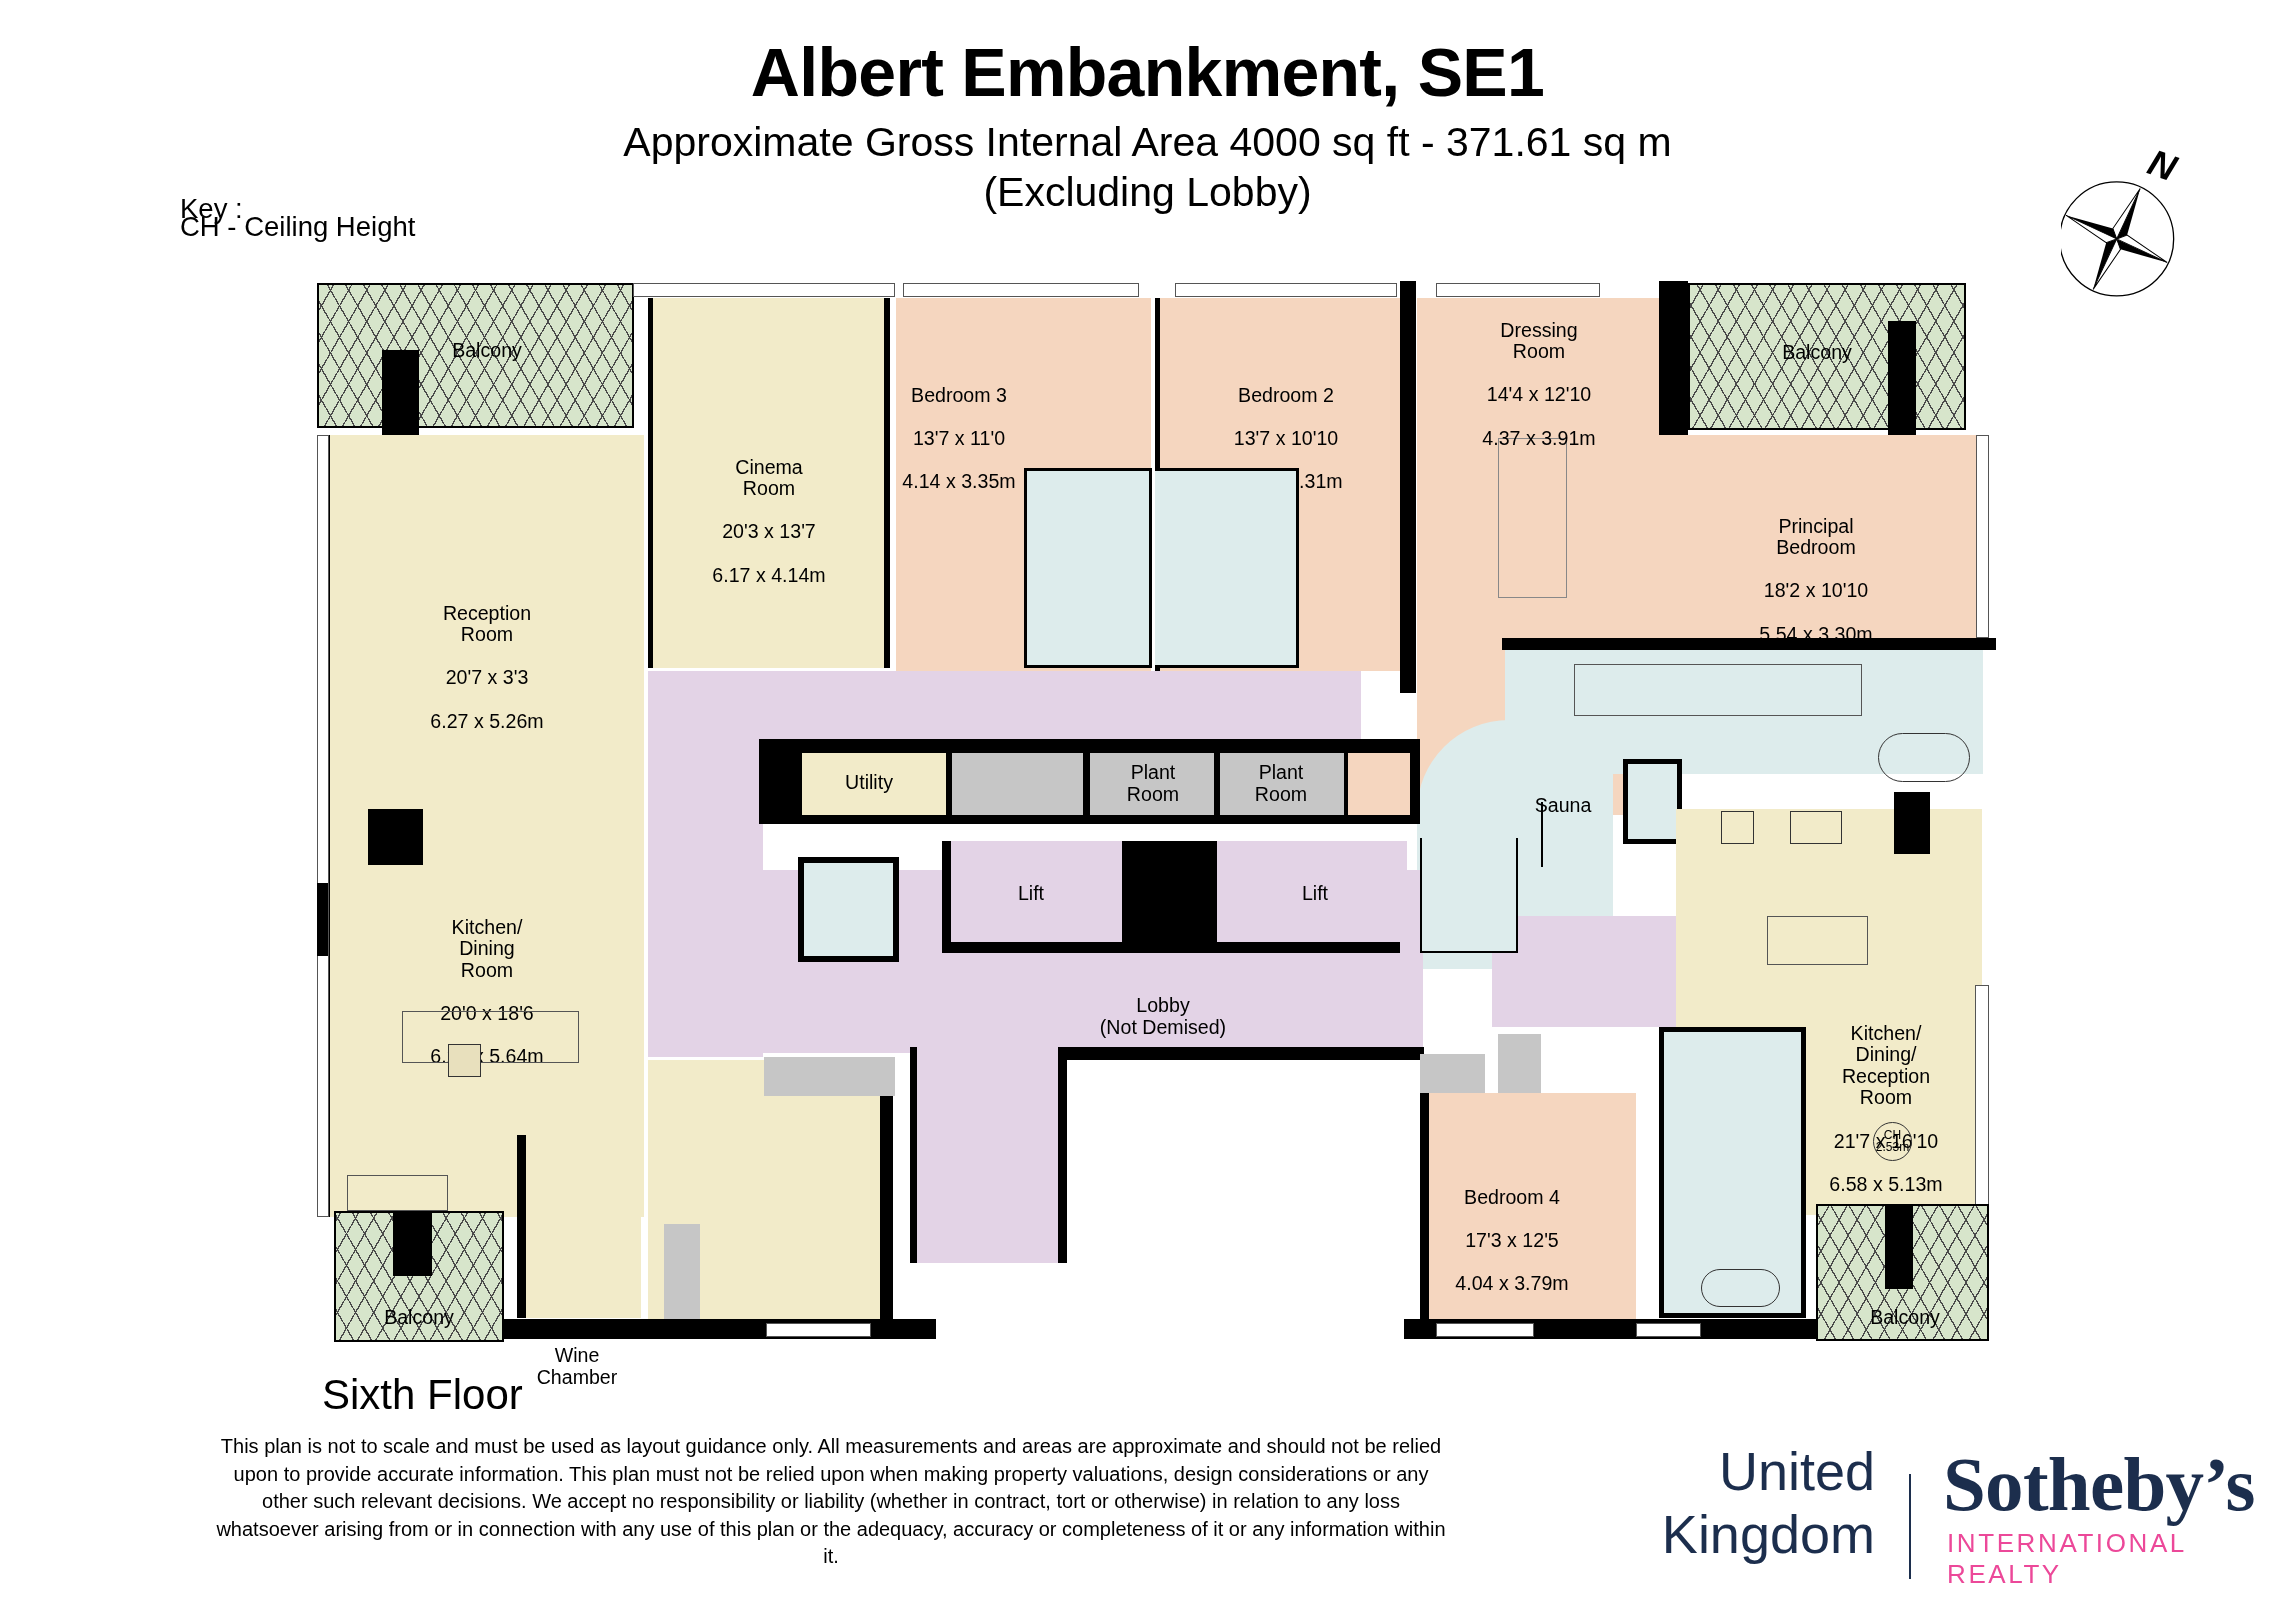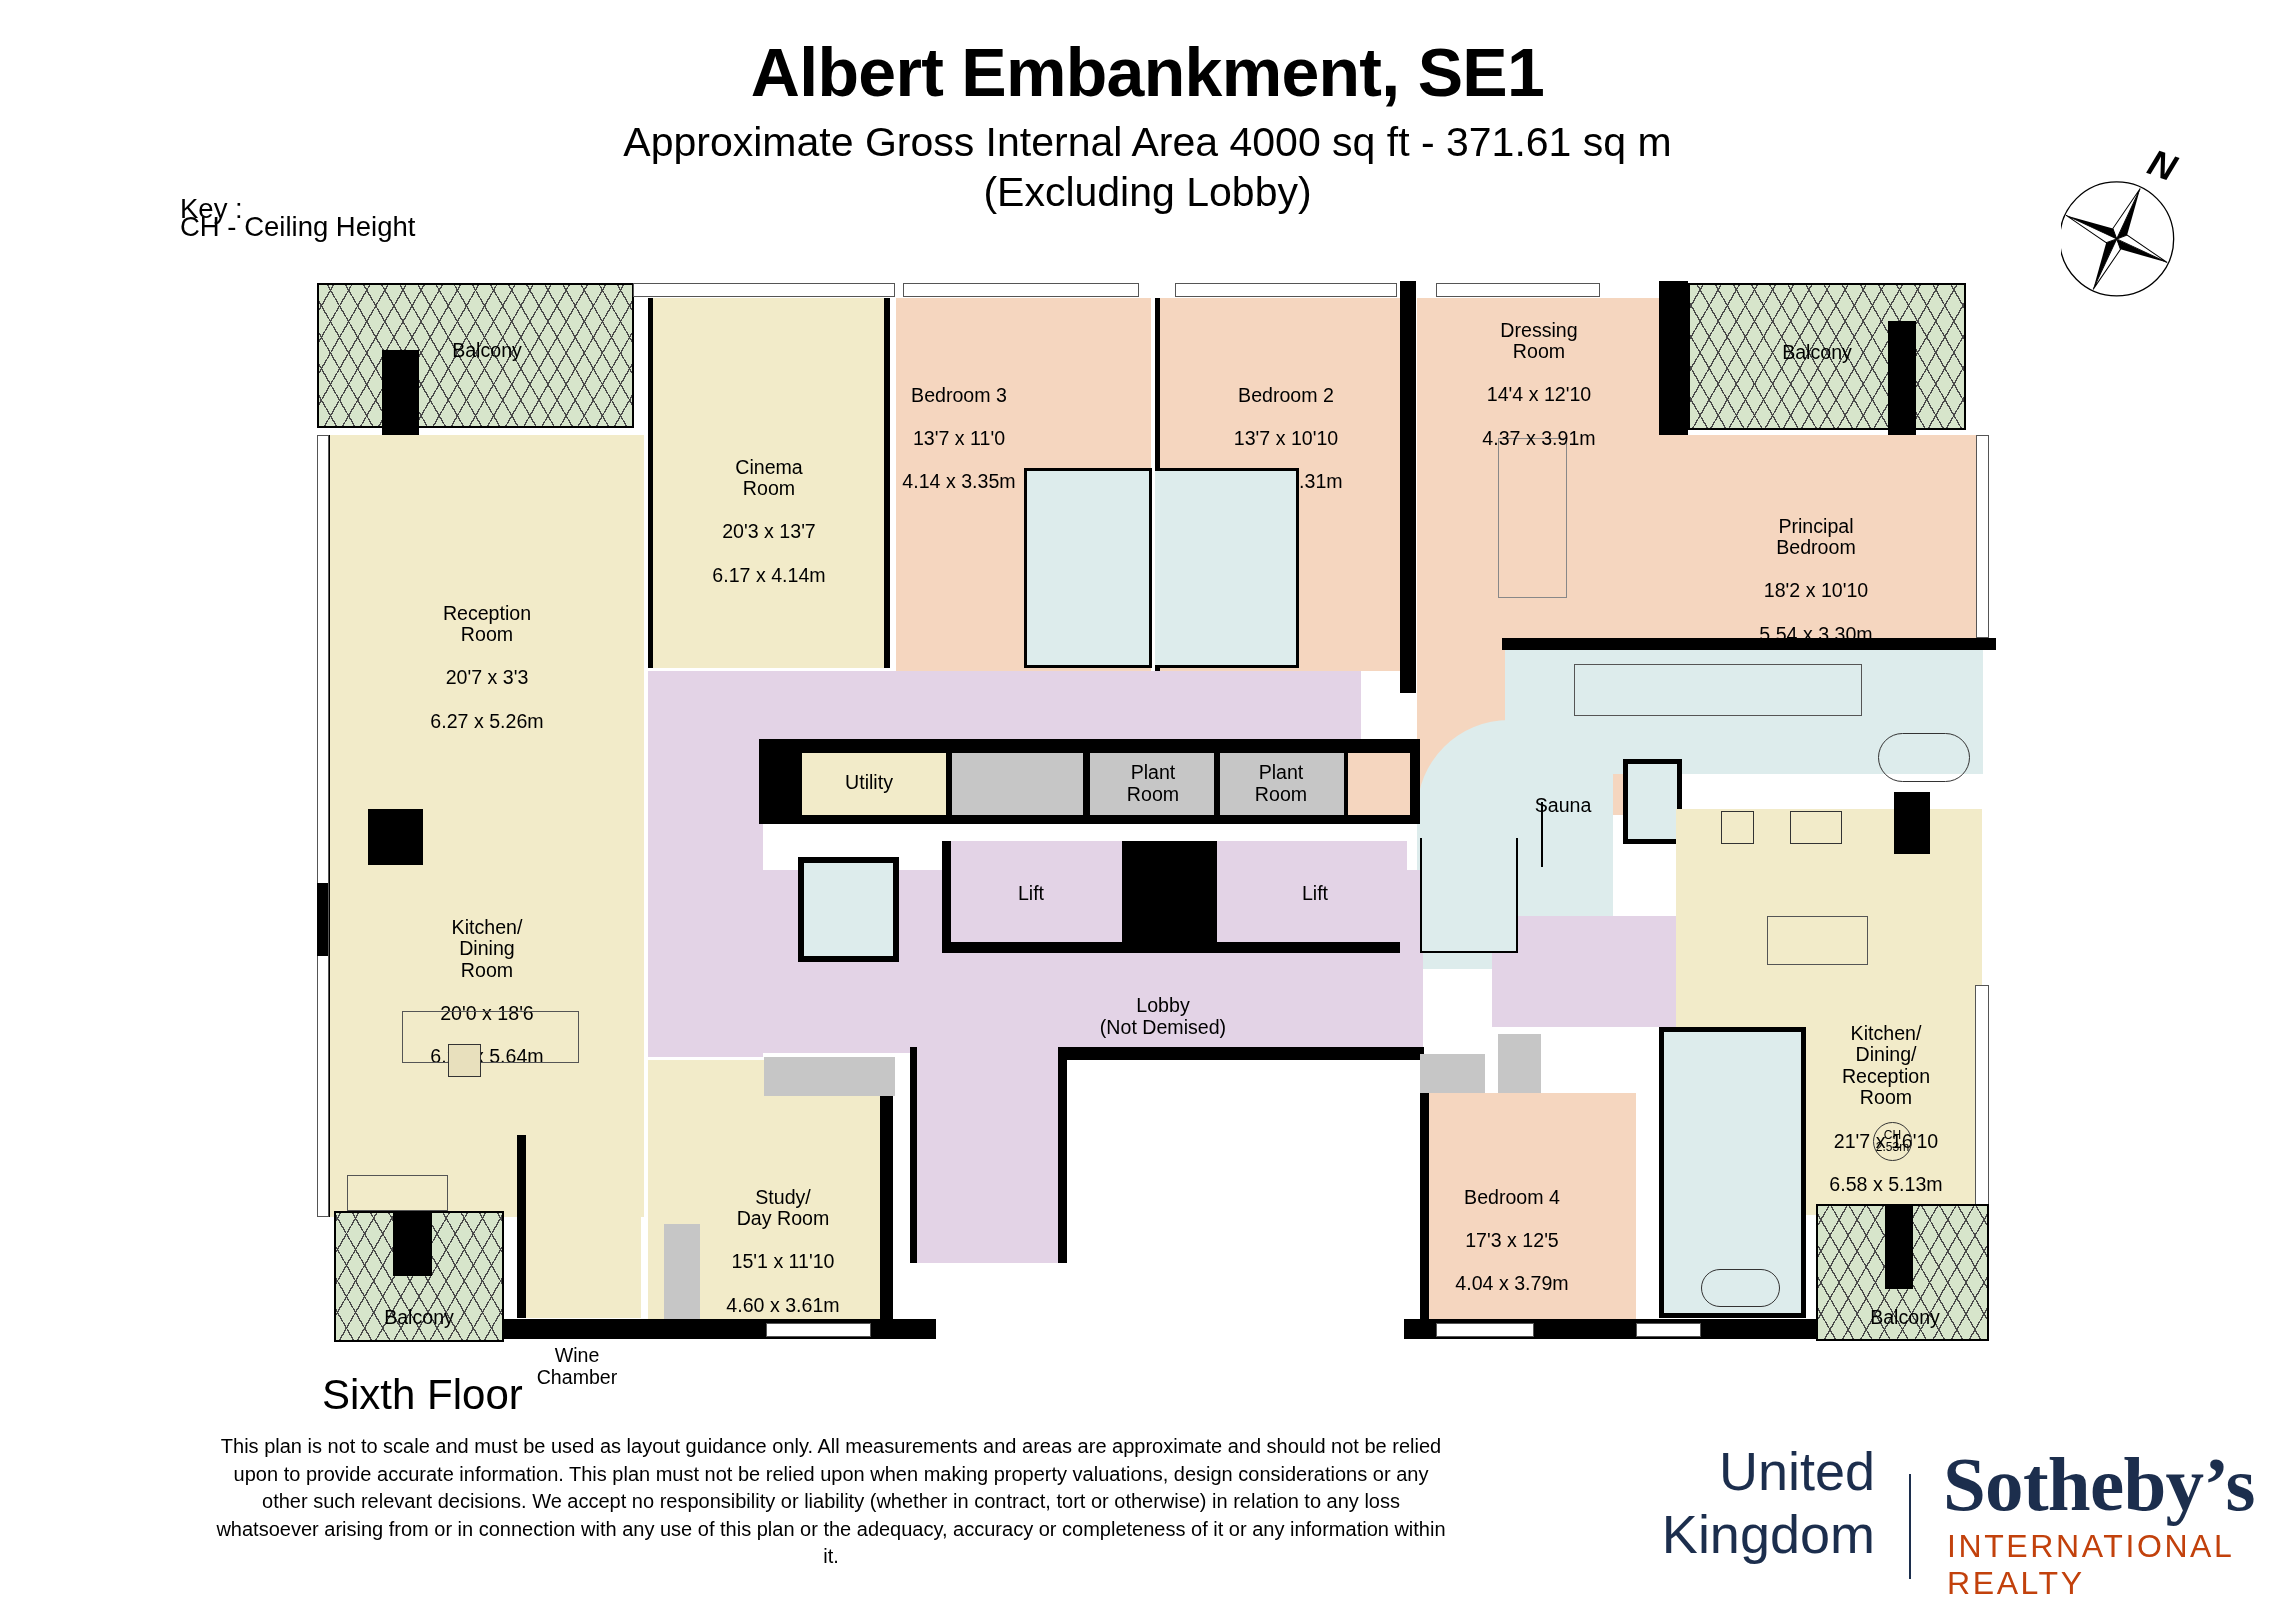--- a/index.html
+++ b/index.html
@@ -20,21 +20,21 @@
   .balcony{background-color:#d7e5cb;
     background-image:
       repeating-linear-gradient(60deg, transparent 0 14.4px, #4a4a4a 14.4px 15.7px),
       repeating-linear-gradient(-60deg, transparent 0 14.4px, #4a4a4a 14.4px 15.7px);}
   .window{position:absolute;background:#fff;border:1.3px solid #555;box-sizing:border-box;}
   .floor-name{font-size:42px;left:322px;top:1371px;}
   .disclaimer{left:216px;width:1230px;top:1433px;text-align:center;font-size:20px;line-height:27.5px;}
   .logo-uk{left:1623px;top:1440px;text-align:right;width:252px;font-size:54px;line-height:63px;color:#1c2e4d;}
   .logo-div{left:1909px;top:1474px;width:2px;height:105px;background:#1c2e4d;}
   .logo-s{left:1943px;top:1440px;font-family:"Liberation Serif",serif;font-weight:bold;font-size:77px;color:#1c2e4d;letter-spacing:-0.7px;}
-  .logo-ir{left:1947px;top:1528px;font-size:32px;letter-spacing:2.6px;color:#c2410c;}
+  .logo-ir{left:1947px;top:1528px;font-size:26px;letter-spacing:2.6px;color:#ec4899;}
   .compass{left:2061px;top:134px;width:131px;height:164px;}
   .ch{position:absolute;border:1.3px solid #333;border-radius:50%;width:37px;height:37px;font-size:12px;line-height:11.8px;display:flex;align-items:center;justify-content:center;flex-direction:column;}
 </style>
 </head>
 <body>
 
 <div class="abs title">Albert Embankment, SE1</div>
 <div class="abs subtitle" style="top:119px;">Approximate Gross Internal Area 4000 sq ft - 371.61 sq m</div>
 <div class="abs subtitle" style="top:169px;">(Excluding Lobby)</div>
 
@@ -212,26 +212,20 @@
   <div class="wall" style="left:1404px;top:1319px;width:425px;height:19.6px;"></div>
   <div class="window" style="left:1436px;top:1323px;width:98px;height:14.4px;"></div>
   <div class="window" style="left:1636px;top:1323px;width:65px;height:14.4px;"></div>
 
   <div class="room balcony" style="left:1816px;top:1204px;width:173px;height:137px;border:2.6px solid #000;"></div>
   <div class="wall" style="left:1885px;top:1204px;width:27.5px;height:85px;"></div>
   <div class="label" style="left:1905px;top:1307px;">Balcony</div>
 
   <div class="room cream" style="left:648px;top:1060px;width:245px;height:262px;border-right:13px solid #000;"></div>
   <div class="room grey" style="left:764px;top:1057px;width:131px;height:39px;"></div>
-  <div class="label" style="left:783px;top:1165px;">
-    <div>Study/
-Day Room</div>
-    <div>15'1 x 11'10</div>
-    <div>4.60 x 3.61m</div>
-  </div>
   <div class="room grey" style="left:664px;top:1224px;width:36px;height:98px;"></div>
 
   <div class="room cream" style="left:517px;top:1135px;width:124px;height:183px;border-left:9.2px solid #000;"></div>
   <div class="label" style="left:577px;top:1345px;">Wine
 Chamber</div>
 
   <div class="room balcony" style="left:334px;top:1211px;width:170px;height:131px;border:2.6px solid #000;"></div>
   <div class="wall" style="left:393px;top:1211px;width:39px;height:65px;"></div>
   <div class="label" style="left:419px;top:1307px;">Balcony</div>
   <div class="room" style="left:347px;top:1175px;width:101px;height:36px;border:1.3px solid #555;"></div>

